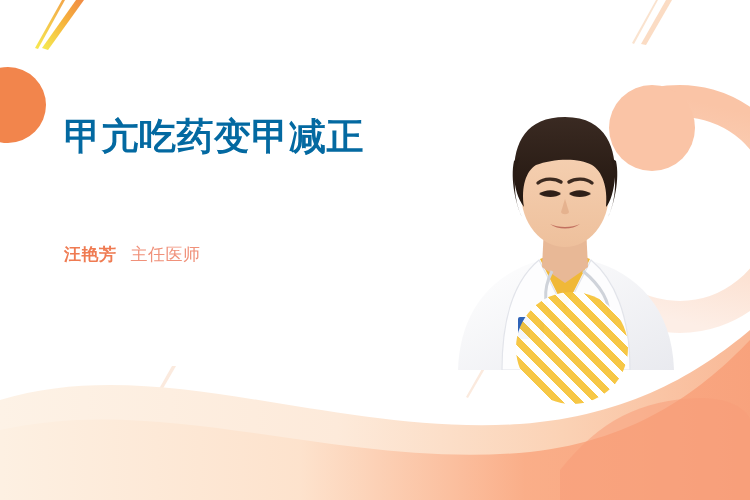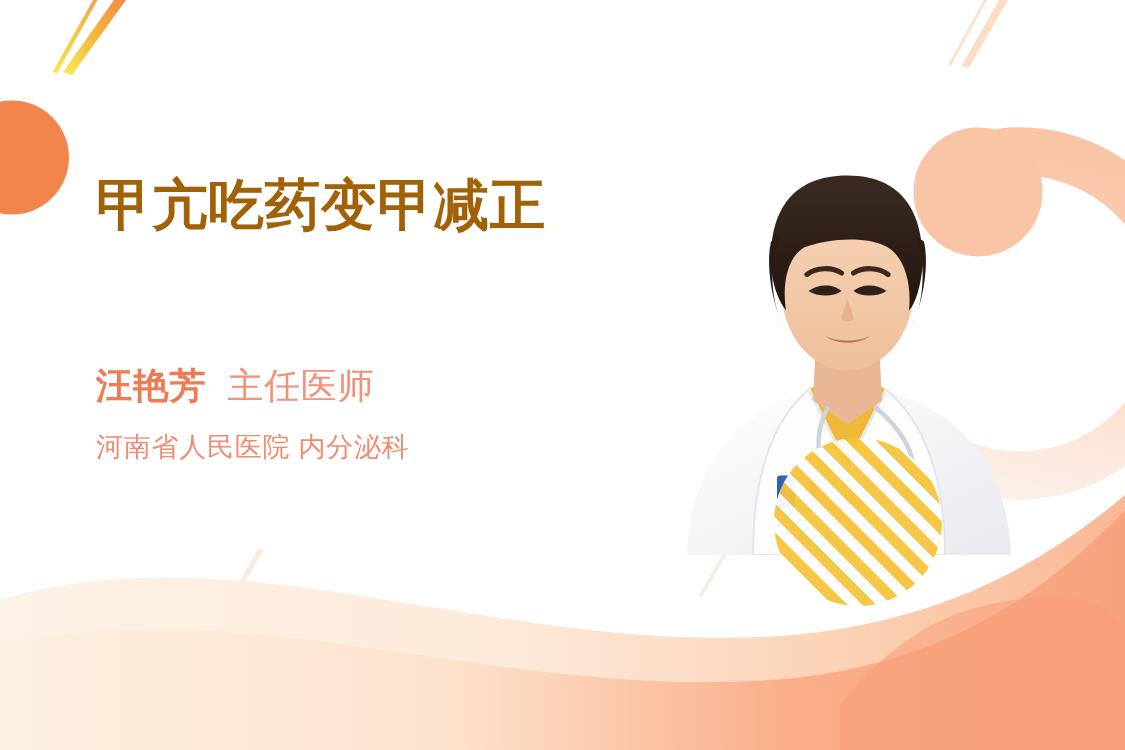--- a/index.html
+++ b/index.html
@@ -46,29 +46,29 @@
 
   
   .title {
     position:absolute;
     left:64px; top:114px;
     width:360px;
     font-size:37px;
     line-height:1.26;
     font-weight:600;
     letter-spacing:.5px;
-    color:#a16207;
+    color:#0369a1;
   }
   .credit {
     position:absolute;
     left:64px; top:246px;
     line-height:1.0;
   }
   .credit-row1 {
-    font-size:24px;
+    font-size:17px;
     letter-spacing:.5px;
     white-space:nowrap;
   }
   .doc-name {
     font-weight:700;
     color:#ef7b52;
     margin-right:14px;
   }
   .doc-title { color:#f0917a; }
   .credit-row2 {
@@ -208,16 +208,15 @@
   </div>
 
   <div class="title">
     <div>甲亢吃药变甲减正</div>
   </div>
 
   <div class="credit">
     <div class="credit-row1">
       <span class="doc-name">汪艳芳</span><span class="doc-title">主任医师</span>
     </div>
-    <div class="credit-row2">河南省人民医院  内分泌科</div>
   </div>
 
 </div>
 
 </body></html>

